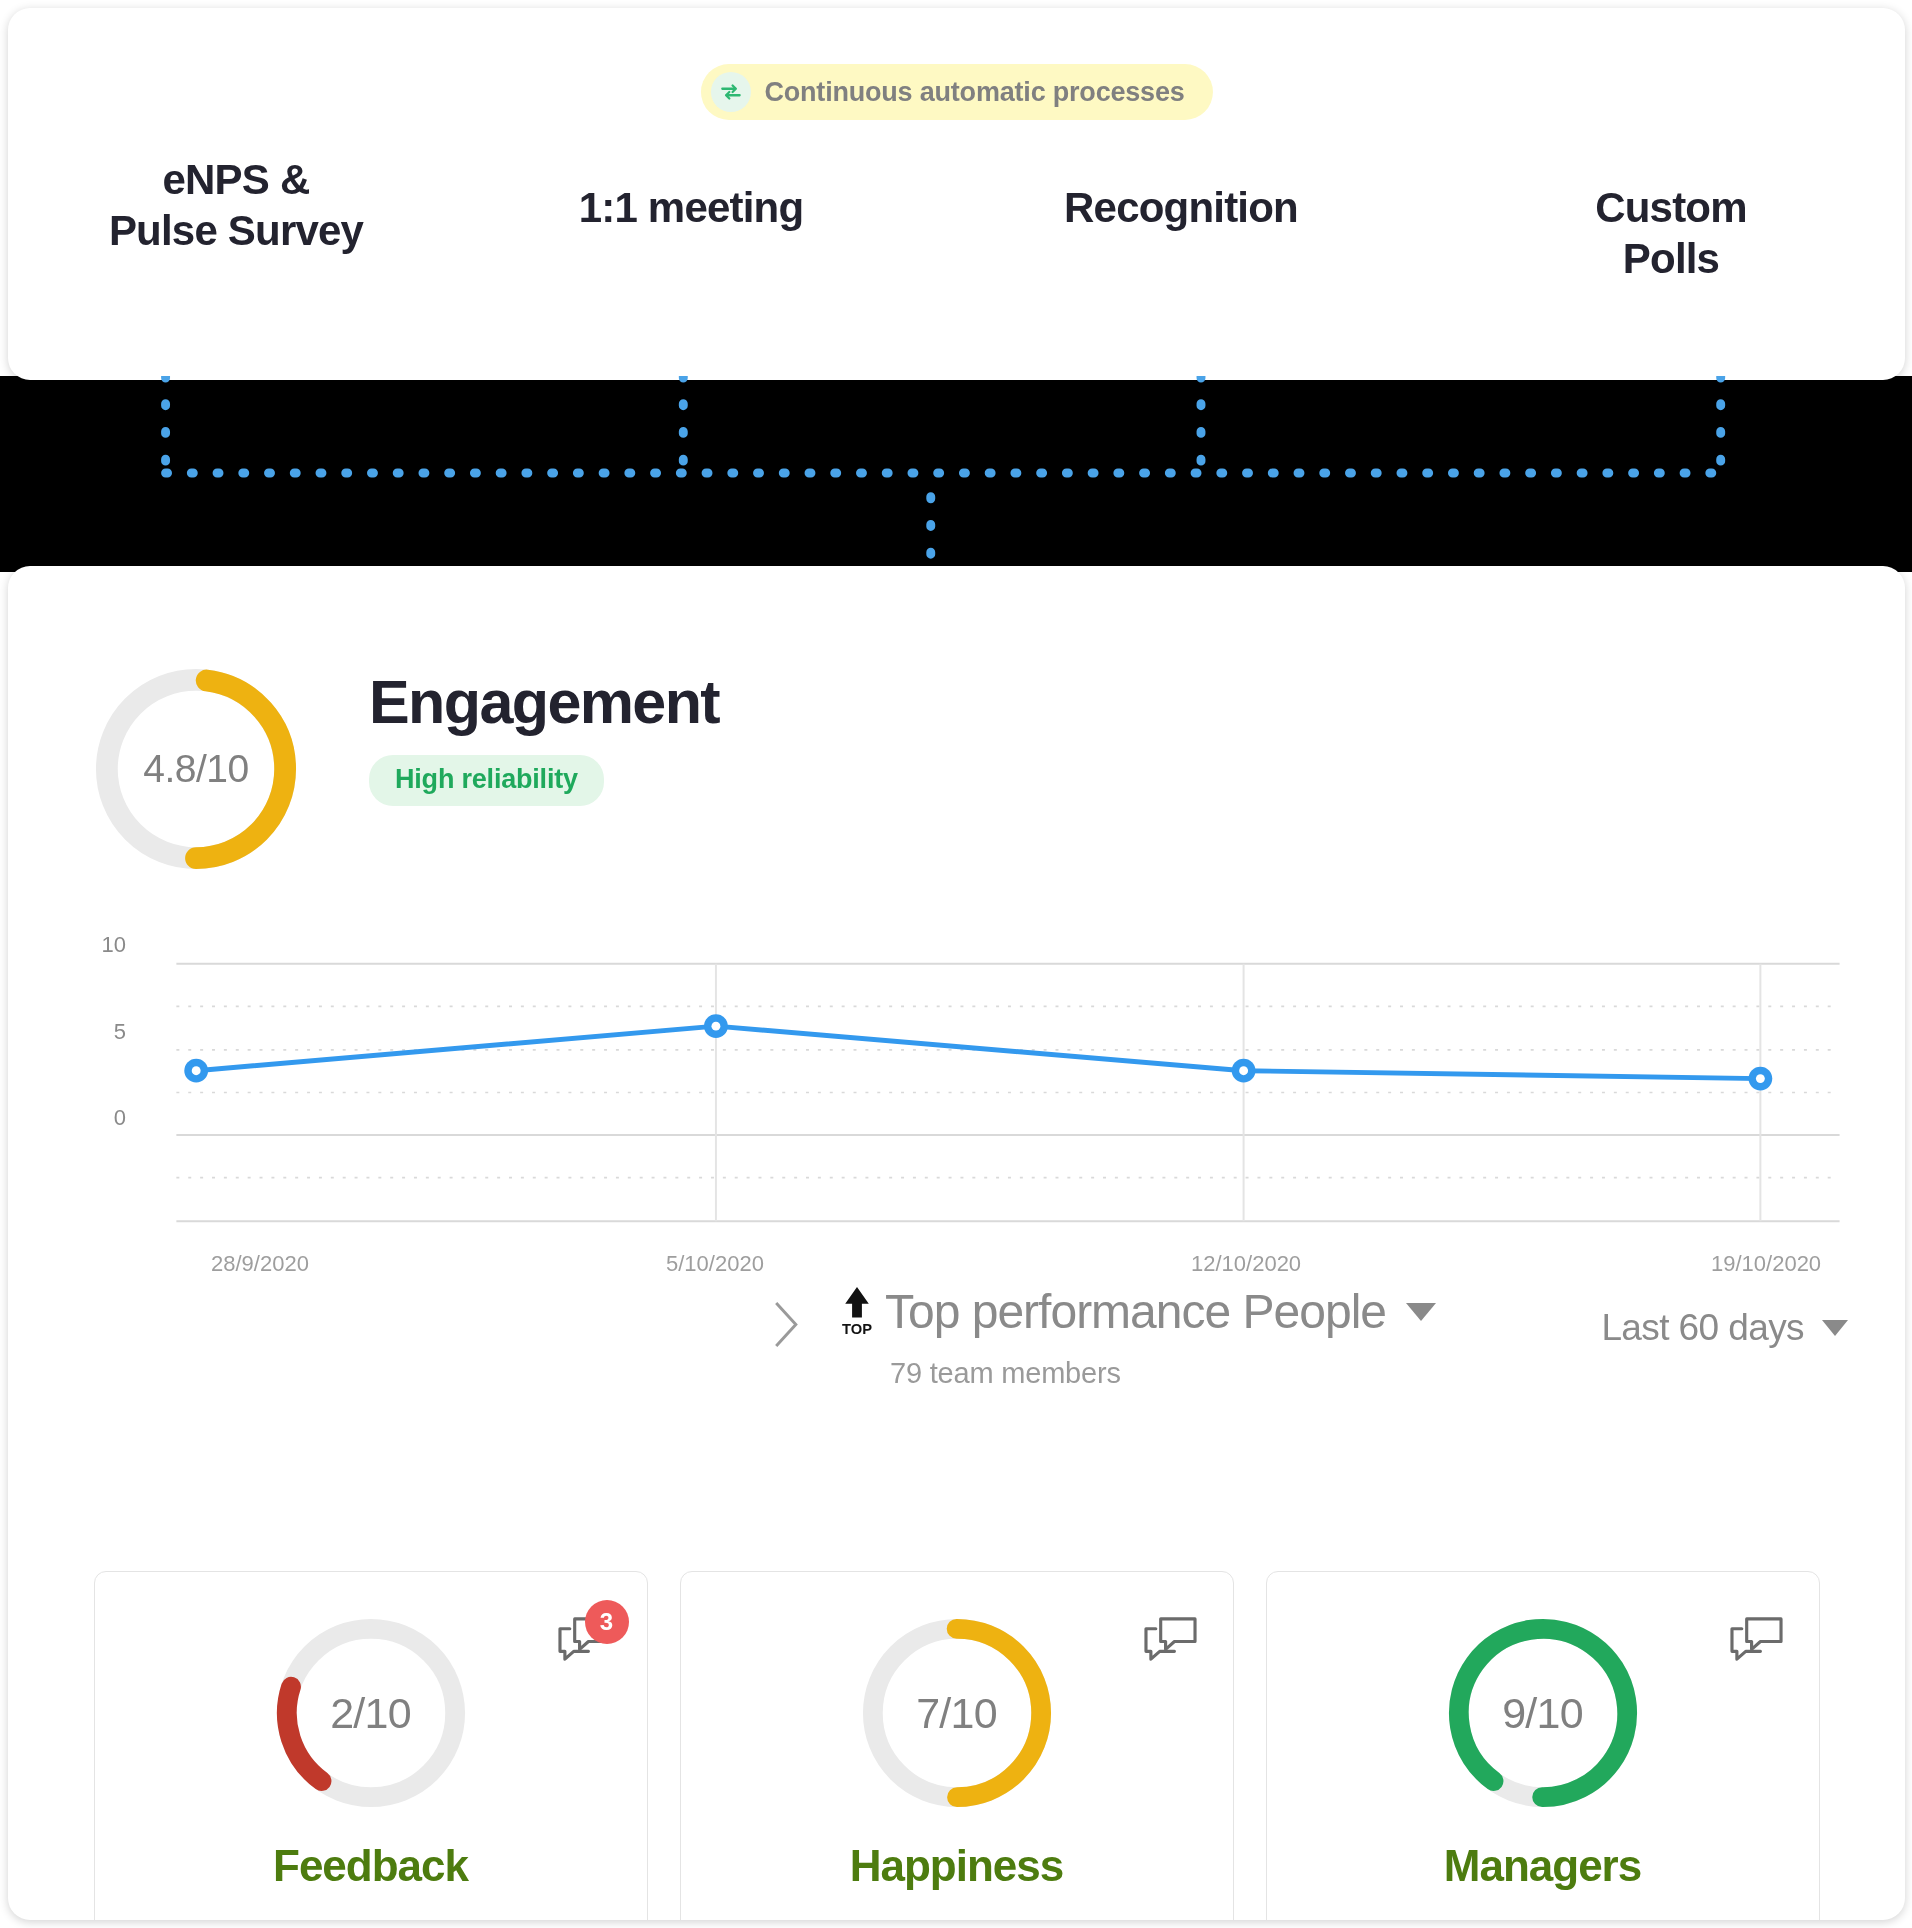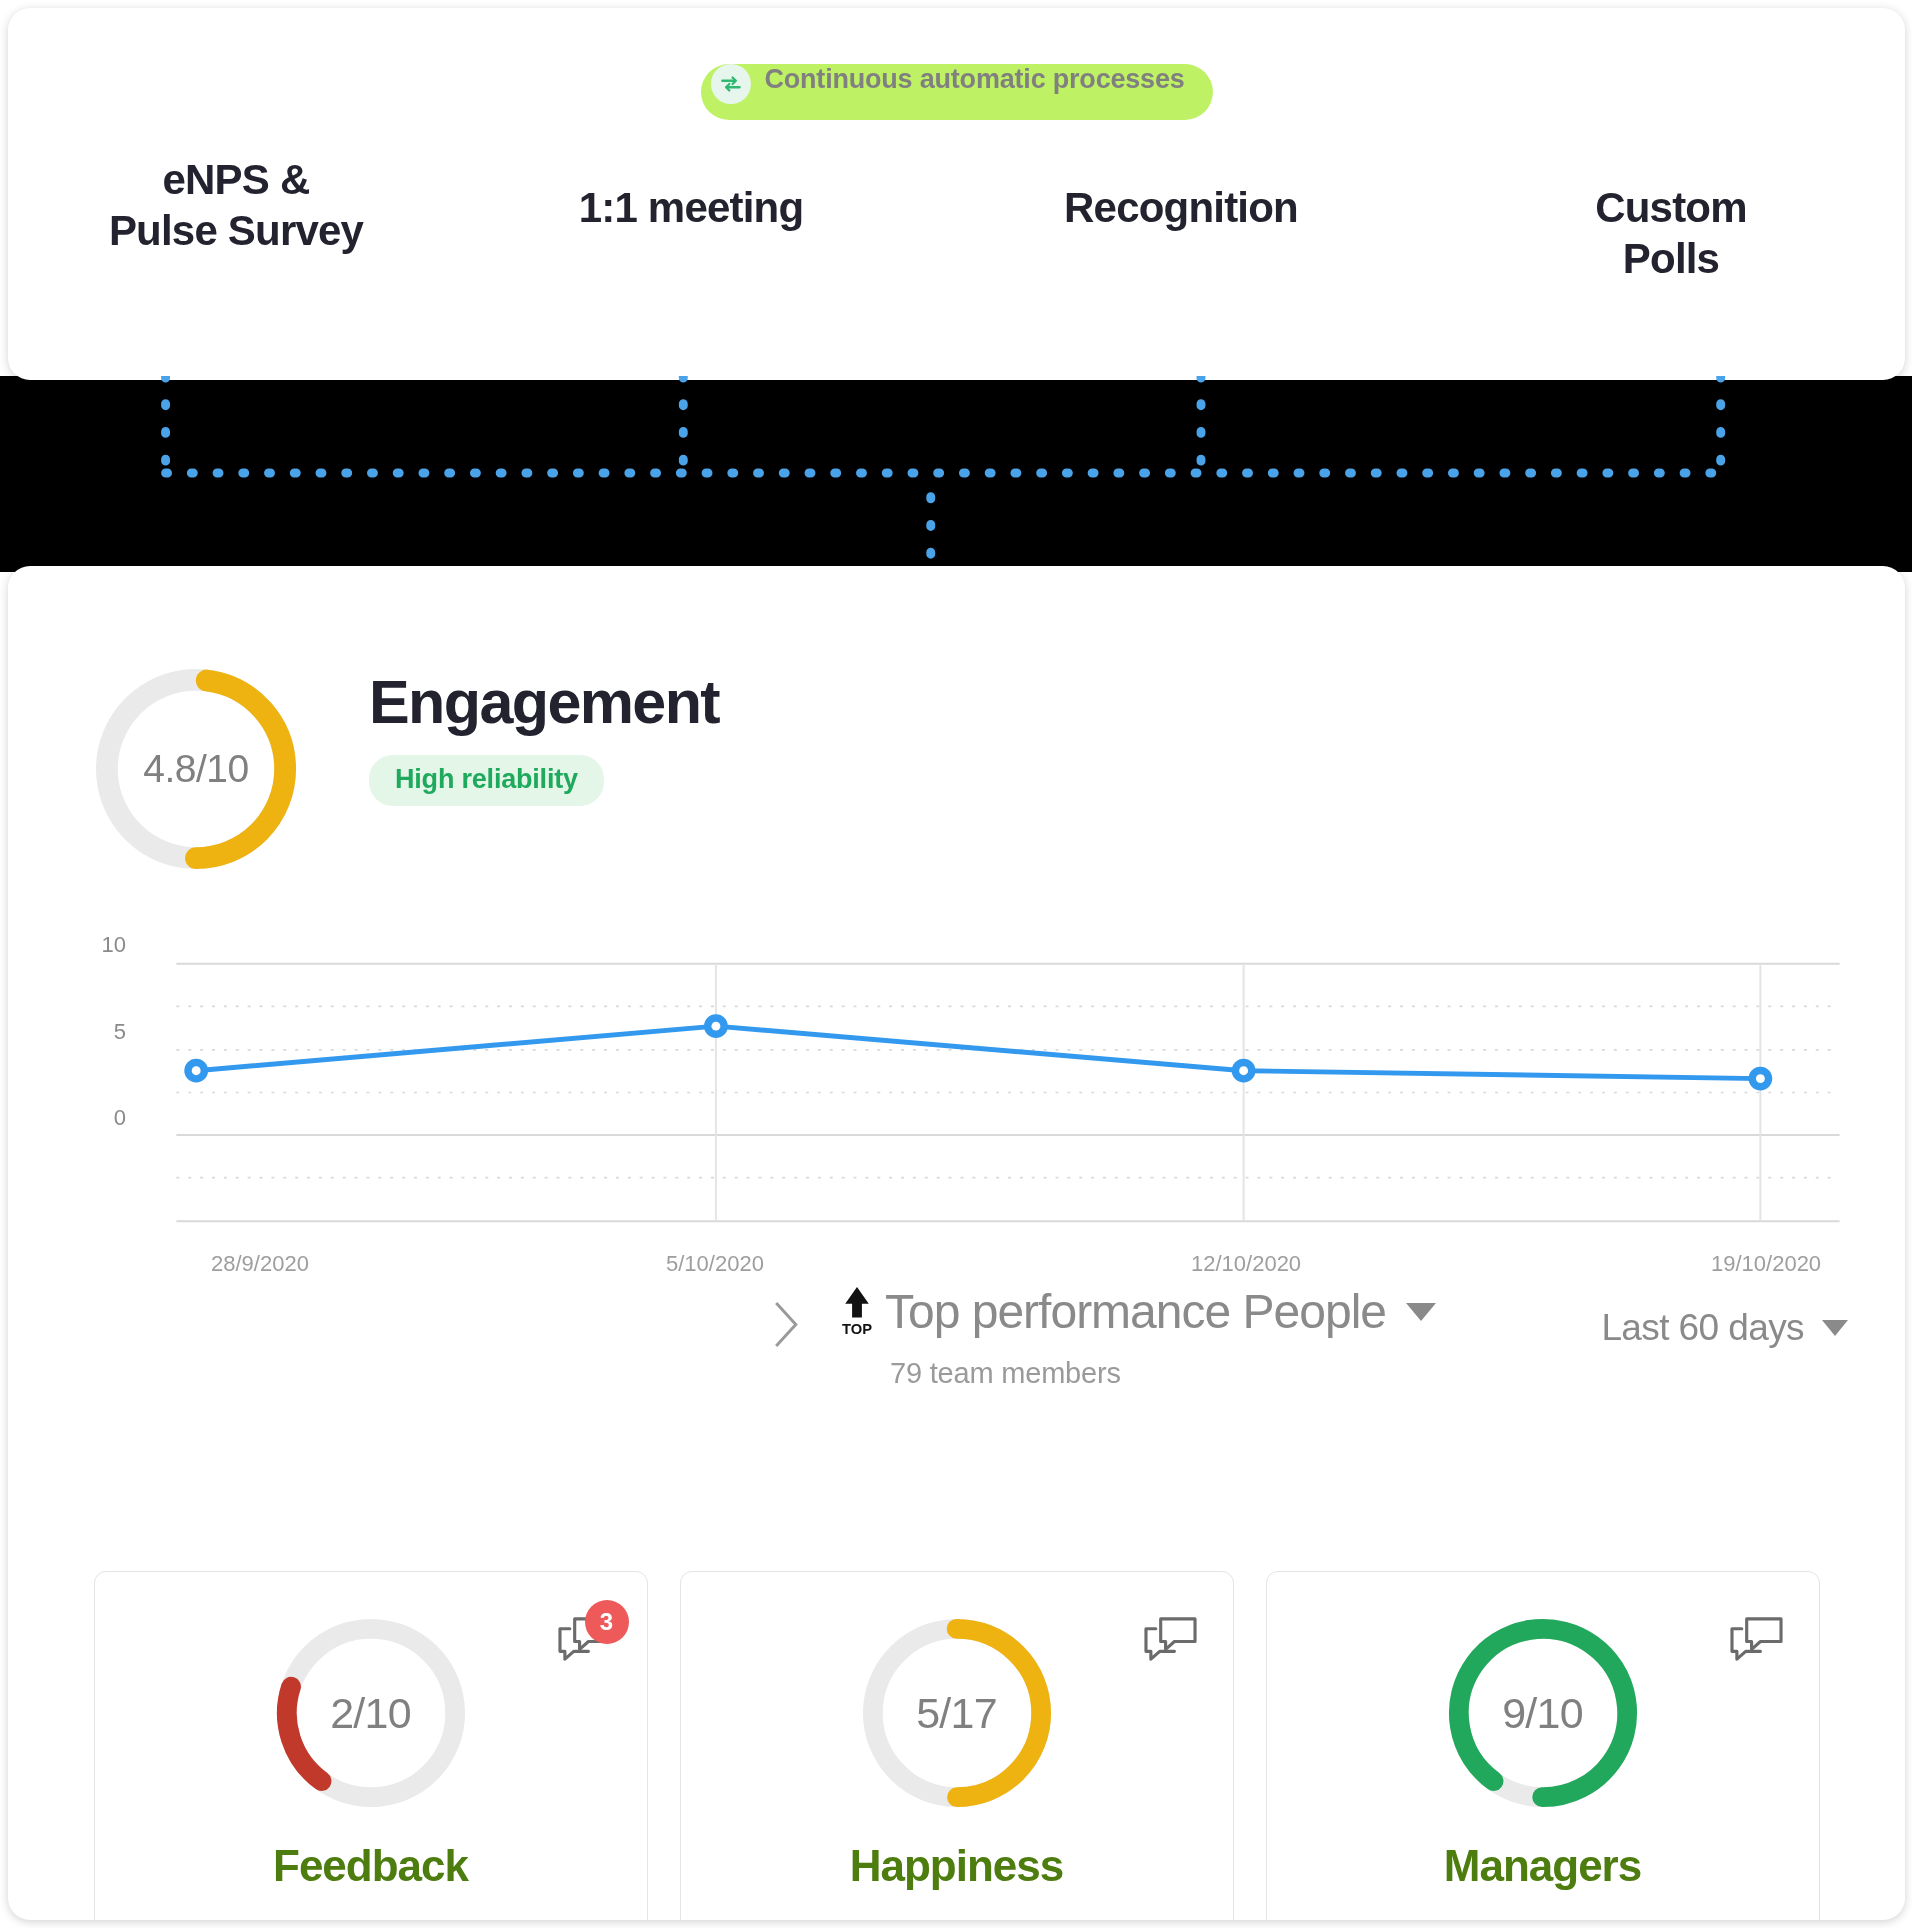--- a/index.html
+++ b/index.html
@@ -44,21 +44,22 @@
     z-index: 5;
   }
 
   .process-badge {
     position: absolute;
     left: 50%;
     transform: translateX(-50%);
     top: 56px;
     height: 56px;
     display: flex;
-    background: #bef264;
+    align-items: center;
+    background: #fef9c3;
     border-radius: 30px;
     padding: 0 28px 0 10px;
     gap: 14px;
   }
   .process-badge-icon {
     width: 40px; height: 40px;
     border-radius: 50%;
     background: #e6f6ec;
     display: flex;
     align-items: center;
@@ -460,21 +461,21 @@
           <svg width="57" height="51" viewBox="0 0 58 52" fill="none" stroke="#6b6b6b" stroke-width="3.2" stroke-linecap="round" stroke-linejoin="round">
             <path d="M19 3 H54 V26 H33 L24 34 V26 H19 Z"></path>
             <path d="M14 13 H4 V36 H9 V44 L18 36 H33"></path>
           </svg>
         </div>
         <div class="card-gauge">
           <svg width="198" height="198" viewBox="0 0 200 200">
             <circle cx="100" cy="100" r="85" fill="none" stroke="#eaeaea" stroke-width="20"></circle>
             <circle cx="100" cy="100" r="85" fill="none" stroke="#eeb211" stroke-width="20" stroke-linecap="round" stroke-dasharray="267 534.1" transform="rotate(-90 100 100) scale(-1,1) translate(-200,0)"></circle>
           </svg>
-          <div class="gauge-text-sm">5/17</div>
+          <div class="gauge-text-sm">7/10</div>
         </div>
         <div class="card-title">Happiness</div>
 
       </div>
 
       <div class="card">
         <div class="chat-btn">
           <svg width="57" height="51" viewBox="0 0 58 52" fill="none" stroke="#6b6b6b" stroke-width="3.2" stroke-linecap="round" stroke-linejoin="round">
             <path d="M19 3 H54 V26 H33 L24 34 V26 H19 Z"></path>
             <path d="M14 13 H4 V36 H9 V44 L18 36 H33"></path>

